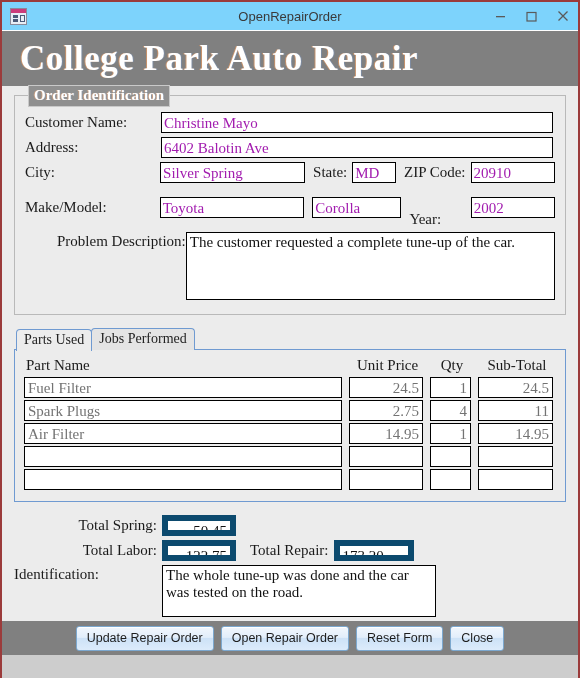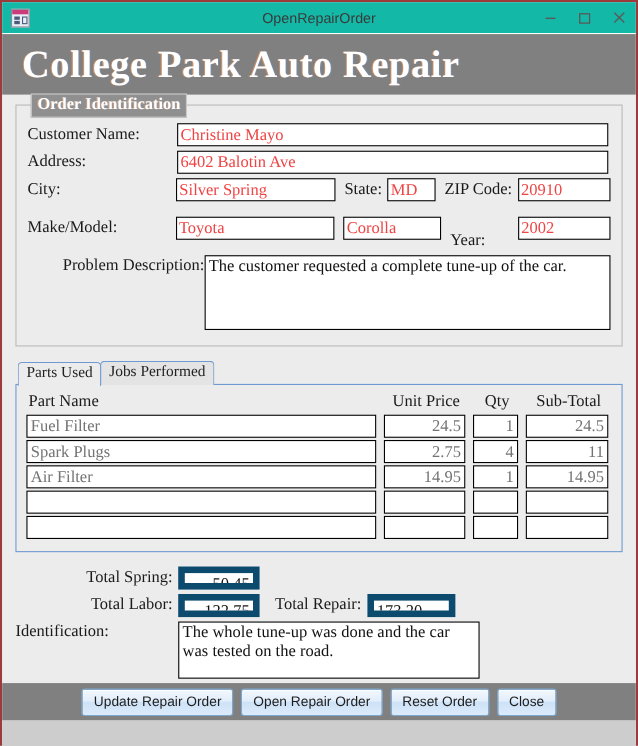--- a/index.html
+++ b/index.html
@@ -21,21 +21,21 @@
     width: 580px; height: 678px;
     box-sizing: border-box;
     border: 2px solid #9b3b3b;
     background: #ffffff;
     display: flex;
     flex-direction: column;
   }
   #titlebar {
     height: 28px;
     flex: 0 0 28px;
-    background: #14b8a6;
+    background: #7dd3fc;
     display: flex;
     align-items: center;
     position: relative;
     border-bottom: 1px solid #ffffff;
   }
   #app-icon {
     width: 17px; height: 17px;
     margin-left: 8px;
     box-sizing: border-box;
     border: 1px solid #8a8a9a;
@@ -152,21 +152,21 @@
     color: #1a1a1a;
     font-family: "Liberation Serif", serif;
     white-space: nowrap;
   }
   .lbl-cust { width: 136px; }
   .fld {
     border: 1px solid #000000;
     background: #ffffff;
     font-family: "Liberation Serif", serif;
     font-size: 15px;
-    color: #ef4444;
+    color: #a21caf;
     height: 21px;
     line-height: 21px;
     padding: 0 2px;
     box-sizing: border-box;
     overflow: hidden;
     white-space: nowrap;
   }
   .fld-wide { width: 392px; }
   .fld-city { width: 146px; }
   .fld-state { width: 44px; }
@@ -567,20 +567,20 @@
           <div class="rec-lbl">Identification:</div>
           <div class="rec-area">The whole tune-up was done and the car was tested on the road.</div>
         </div>
       </div>
 
     </div>
 
     <div id="footer">
       <div class="btn">Update Repair Order</div>
       <div class="btn">Open Repair Order</div>
-      <div class="btn">Reset Order</div>
+      <div class="btn">Reset Form</div>
       <div class="btn">Close</div>
     </div>
 
     <div id="statusbar"></div>
 
   </div>
 </div>
 
 </body></html>

